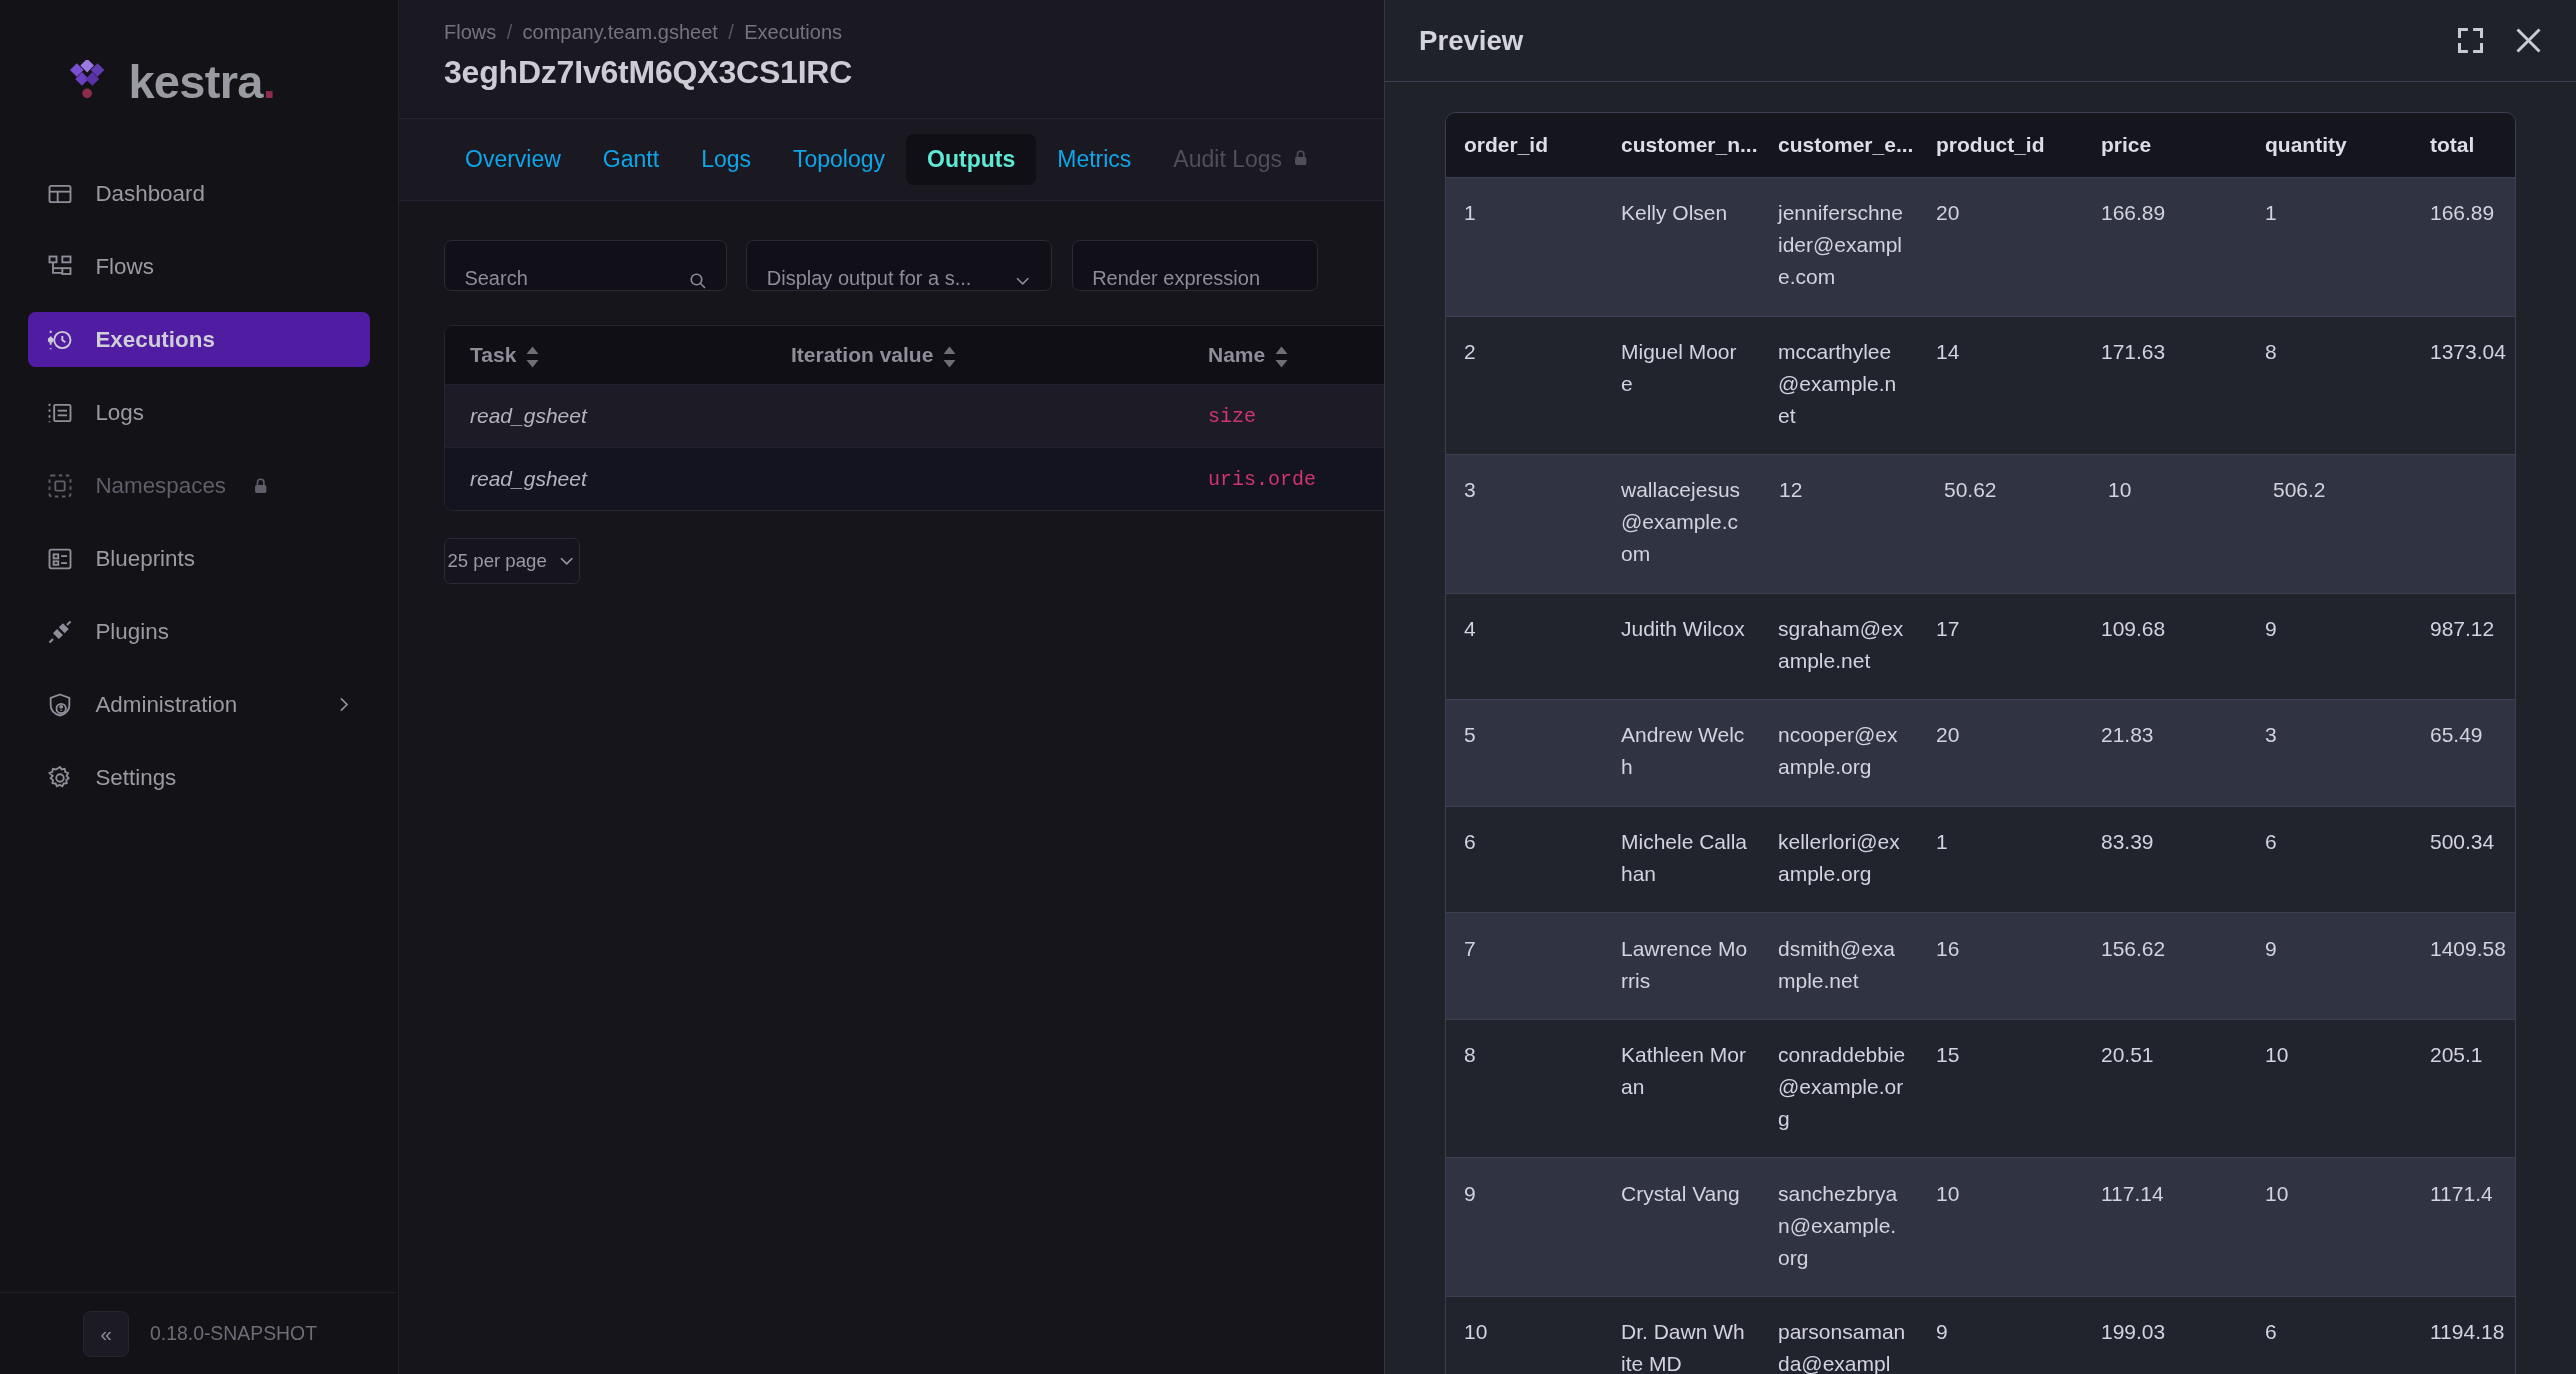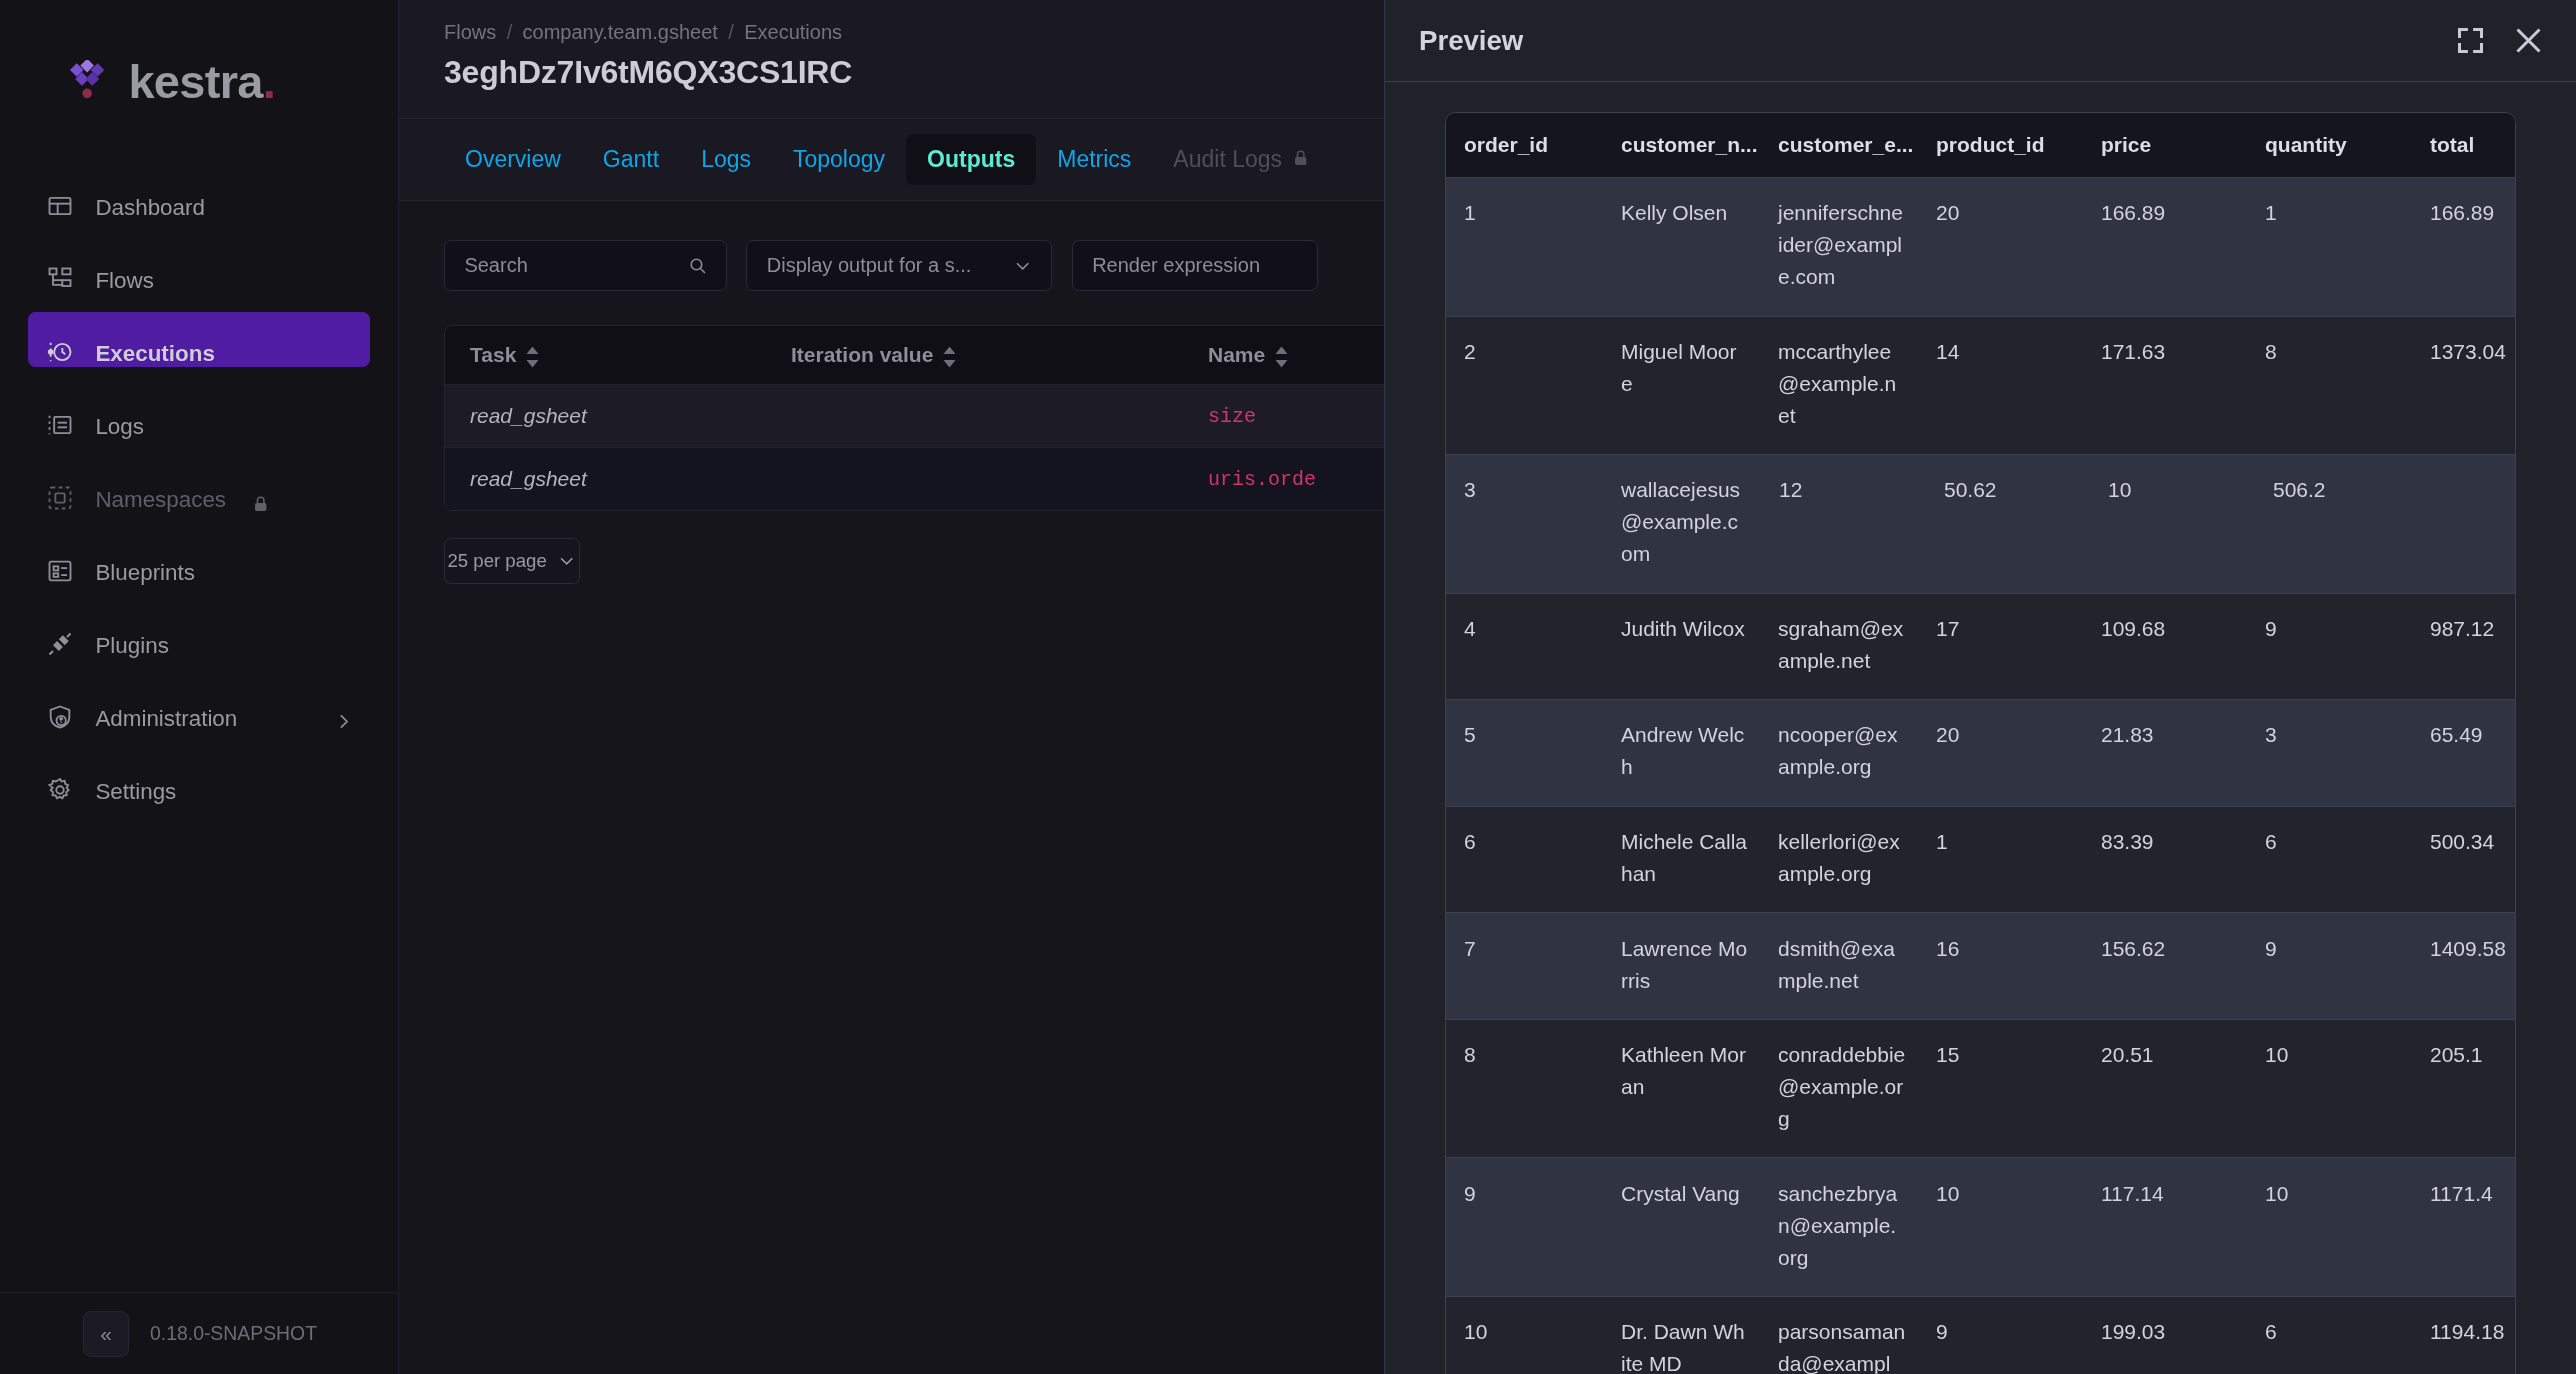--- a/index.html
+++ b/index.html
@@ -20,21 +20,21 @@
     flex: 0 0 399px;
     position: relative;
   }
   .logo-wrap { display:flex; align-items:center; gap: 16.4px; padding: 58px 0 0 66px; }
   .logo-mark { width: 46px; height: 43px; position: relative; flex: 0 0 46px; }
   .logo-text { font-size: 47px; font-weight: 700; color: #9a9aa2; letter-spacing: -0.7px; line-height: 1; }
   .logo-text .dot { color: #8c2b4a; }
 
   .nav { margin-top: 61px; padding: 0 28px; display: flex; flex-direction: column; gap: 0; }
   .nav-item {
-    display: flex; align-items: flex-end; gap: 20px;
+    display: flex; align-items: center; gap: 20px;
     height: 55px; padding: 0 16.4px;
     border-radius: 7.5px;
     color: #9b9aa3; font-size: 22.4px;
     cursor: pointer;
     margin-bottom: 18px;
   }
   .nav-item.active { background: #4f1ca2; }
   .nav-item.active .nav-label { color: #cfcdd6; font-weight: 600; }
   .nav-item.dim .nav-label { color: #5f5e69; }
   .nav-icon { width: 31px; height: 31px; flex: 0 0 31px; display:flex; align-items:center; justify-content:center; }
@@ -73,21 +73,21 @@
     font-size: 23px; color: #0ea5e9; padding: 12px 21px; border-radius: 7.5px;
     cursor: pointer; white-space: nowrap;
   }
   .tab.active { background: #100f15; color: #5eead4; font-weight: 700; }
   .tab.locked { color: #4f4e59; display: flex; align-items: center; gap: 9px; }
   .tab.locked svg { width: 19.4px; height: 19.4px; }
 
   #filters { display: flex; align-items: center; gap: 19.4px; padding: 39px 0 0 45px; }
   .ctrl {
     height: 51px; border: 0.7px solid #2b2a36; border-radius: 7.5px;
-    background: #111018; display: flex; align-items: center;
+    background: #111018; display: flex; align-items: flex-end;
     padding: 0 19.4px; color: #8d8c97; font-size: 20px; cursor: pointer;
   }
   .ctrl.search { width: 283px; justify-content: space-between; }
   .ctrl.search input {
     background: transparent; border: 0; outline: 0;
     color: #b9b8c2; font-size: 20px; width: 224px;
     font-family: "Liberation Sans", sans-serif;
   }
   .ctrl.search input::placeholder { color: #8d8c97; }
   .ctrl.select { width: 306px; justify-content: space-between; gap: 12px; }

